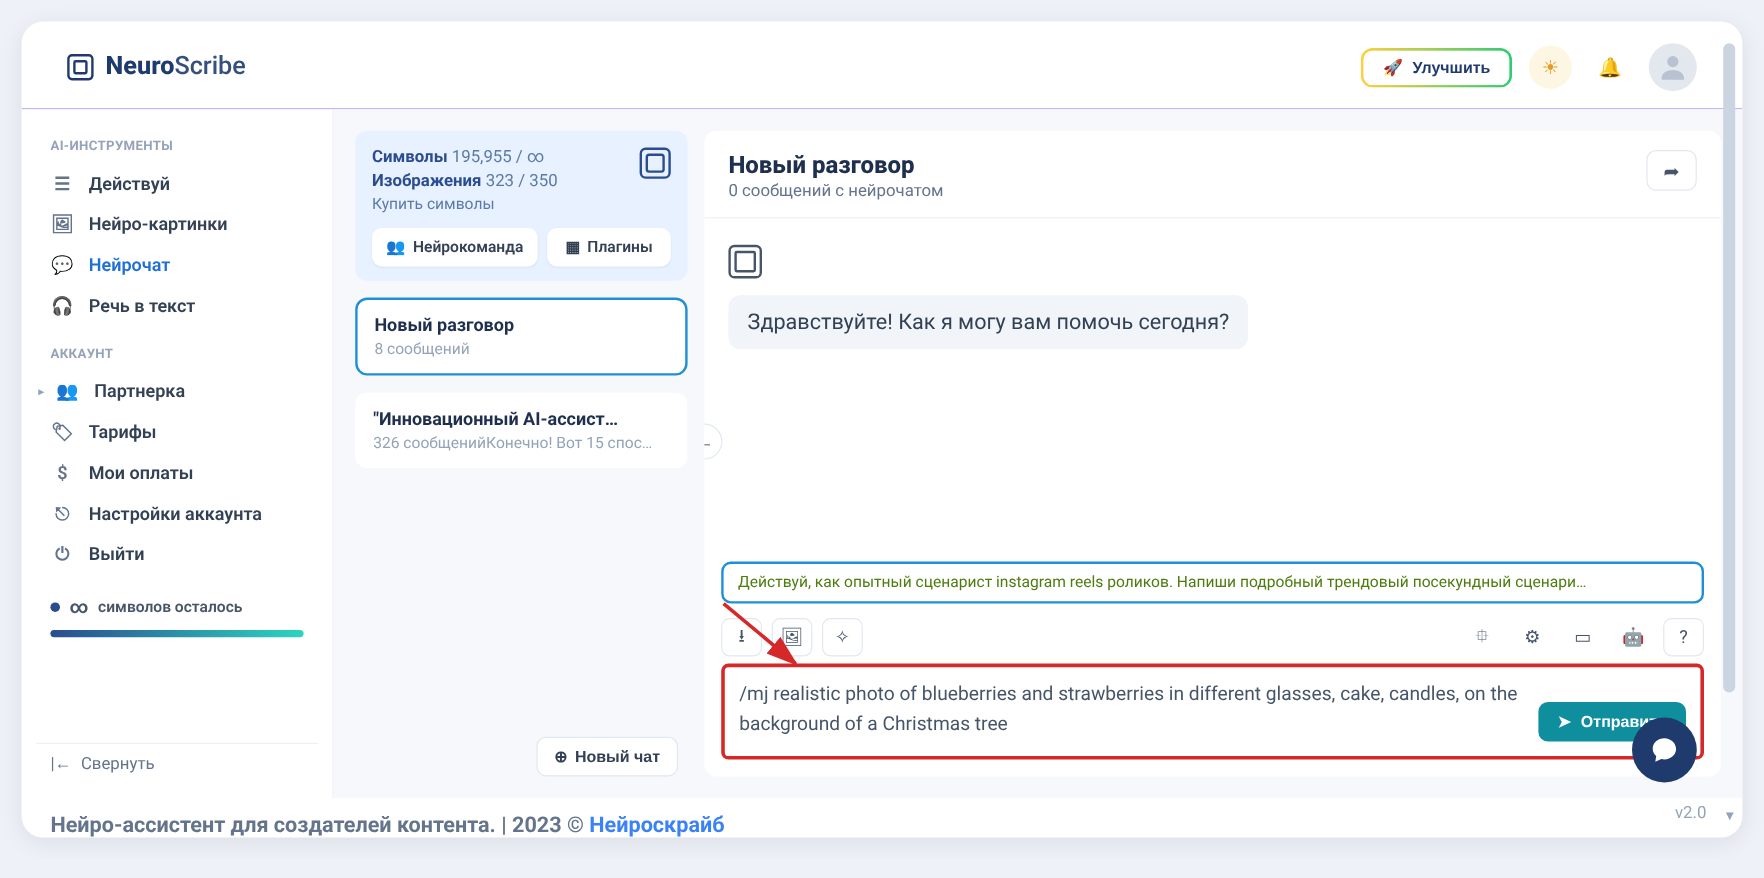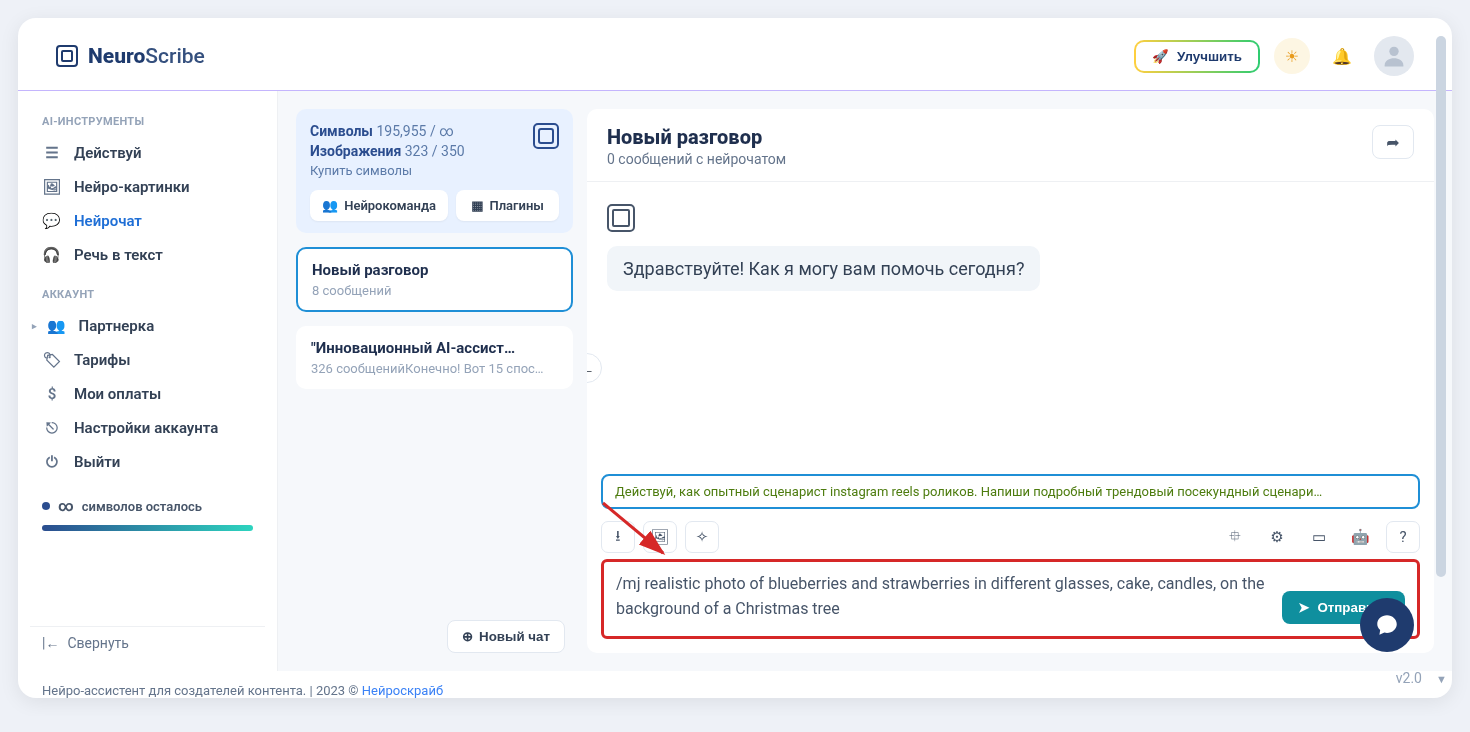--- a/index.html
+++ b/index.html
@@ -66,21 +66,21 @@
 
 .tool-row { display:flex; justify-content:space-between; padding:2px 14px 6px;}
 .tool-group { display:flex; gap:8px; align-items:center;}
 .tbtn { width:34px; height:32px; border:1px solid #e2e8f0; border-radius:7px; display:flex; align-items:center; justify-content:center; color:#475569; cursor:pointer; font-size:15px;}
 .tbtn.nob { border:none; }
 
 .input-wrap { margin:0 14px 14px; border:3px solid #d62828; border-radius:6px; padding:10px 12px 12px; display:flex; gap:10px; position:relative;}
 .input-text { flex:1; font-size:16px; color:#475569; line-height:1.55; min-height:52px;}
 .send-btn { align-self:flex-end; background:#0f8f9e; color:#fff; border:none; border-radius:8px; padding:9px 16px; font-weight:600; display:flex; gap:8px; align-items:center; cursor:pointer;}
 
-.footer { padding:12px 24px 0; color:#64748b; font-size:13px;}
+.footer { padding:12px 24px 0; color:#64748b; font-size:18px;font-weight:bold;}
 .footer a { color:#3b82f6; text-decoration:none; }
 .version { position:absolute; right:30px; bottom:12px; color:#94a3b8; font-size:14px;}
 
 .arrow { position:absolute; left:580px; top:480px; pointer-events:none;}
 .fab { position:absolute; right:38px; bottom:46px; width:54px; height:54px; border-radius:50%; background:#1f3b6e; display:flex; align-items:center; justify-content:center; cursor:pointer;}
 
 .scrollbar-fake { position:absolute; right:4px; top:18px; bottom:18px; width:14px; }
 .scrollbar-fake .track{ position:absolute; inset:0; background:transparent;}
 .scrollbar-fake .thumb{ position:absolute; left:2px; right:2px; top:0; height:84%; background:#cbd5e1; border-radius:6px;}
 .scrollbar-fake .arrow-down{ position:absolute; bottom:-6px; left:2px; right:2px; text-align:center; color:#94a3b8; font-size:11px;}

